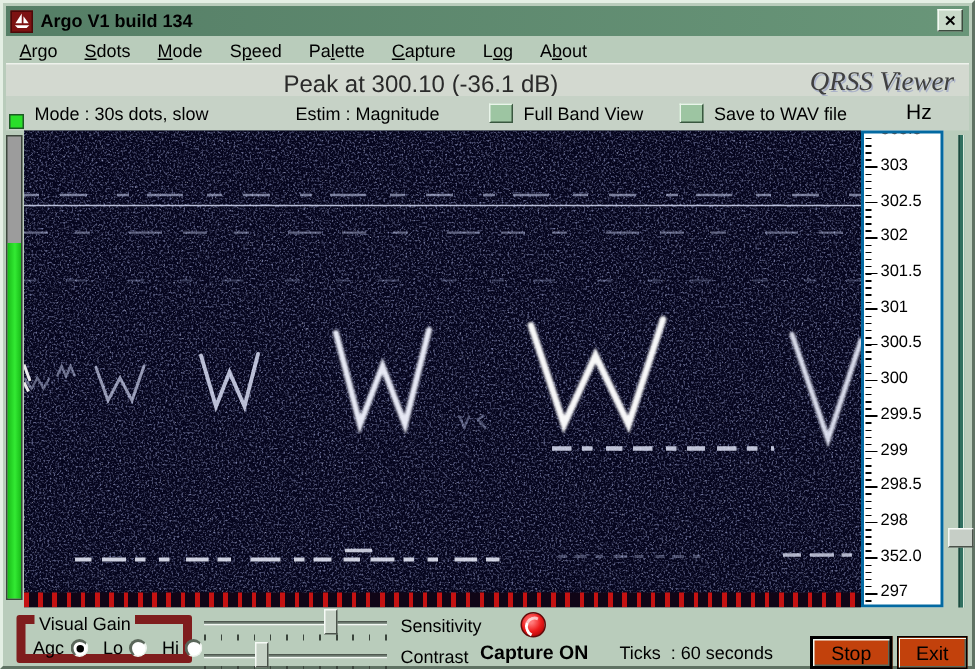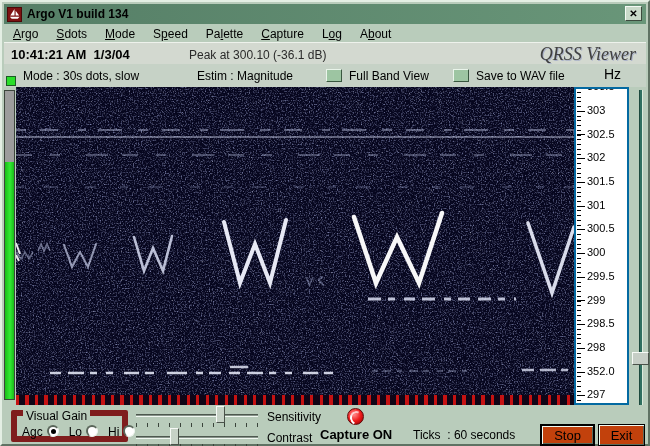--- a/index.html
+++ b/index.html
@@ -39,21 +39,21 @@
   }
   .menu-item{ padding:0 9px; white-space:pre; }
   .menu-item .key{ text-decoration:underline; }
 
   
   .inforow{
     position:absolute; left:2px; top:40px; width:642px; height:22px;
     background:#d3d9d0; border-top:1px solid #eef2ec;
   }
   .time-text{ position:absolute; left:7px; top:4px; font-size:13px; font-weight:bold; color:#000; white-space:pre; }
-  .peak-text{ position:absolute; left:185px; top:5px; font-size:12px; color:#2a2a2a; }
+  .peak-text{ position:absolute; left:185px; top:5px; font-size:16px; color:#2a2a2a; }
   .brand-text{
     position:absolute; right:10px; top:1px;
     font-family:"Liberation Serif", serif; font-style:italic; font-weight:normal;
     font-size:18px; color:#404040; text-shadow:1px 1px 0 #aab2c8;
   }
 
   
   .moderow{
     position:absolute; left:2px; top:62px; width:642px; height:23px;
     background:#c6d2c6; font-size:12px; color:#000;
@@ -119,21 +119,21 @@
   }
 
   
   .bottom{ position:absolute; left:2px; top:403px; width:642px; height:39px; background:#b9ccbb; font-size:12px; color:#000; }
 
   .vg-box{
     position:absolute; left:7px; top:5px; width:117px; height:32px;
     border:6px solid #7f1d1d; border-radius:2px;
   }
   .vg-title{ position:absolute; left:6px; top:-7px; background:#b9ccbb; padding:0 3px; font-size:12px; }
-  .vg-row{ position:absolute; left:5px; top:9px; display:flex; gap:4px; }
+  .vg-row{ position:absolute; left:5px; top:9px; display:flex; align-items:center; gap:4px; }
   .radio{
     width:12px; height:12px; border-radius:50%; background:#fff;
     border-top:2px solid #5a665a; border-left:2px solid #5a665a;
     border-right:1px solid #eef4ee; border-bottom:1px solid #eef4ee;
     position:relative; margin-right:6px;
   }
   .radio.checked::after{
     content:""; position:absolute; left:2px; top:2px; width:5px; height:5px;
     border-radius:50%; background:#000;
   }
@@ -195,21 +195,20 @@
     <span class="menu-item"><span></span><span class="key">S</span><span>dots</span></span>
     <span class="menu-item"><span></span><span class="key">M</span><span>ode</span></span>
     <span class="menu-item"><span>S</span><span class="key">p</span><span>eed</span></span>
     <span class="menu-item"><span>Pa</span><span class="key">l</span><span>ette</span></span>
     <span class="menu-item"><span></span><span class="key">C</span><span>apture</span></span>
     <span class="menu-item"><span>L</span><span class="key">o</span><span>g</span></span>
     <span class="menu-item"><span>A</span><span class="key">b</span><span>out</span></span>
   </div>
 
   <div class="inforow">
-    <span class="time-text">10:41:21 AM  1/3/04</span>
     <span class="peak-text">Peak at 300.10 (-36.1 dB)</span>
     <span class="brand-text">QRSS Viewer</span>
   </div>
 
   <div class="moderow">
     <div class="led-green"></div>
     <span class="mode-text">Mode : 30s dots, slow</span>
     <span class="estim-text">Estim : Magnitude</span>
     <div class="mini-btn fbv-btn"></div>
     <span class="fbv-label">Full Band View</span>

